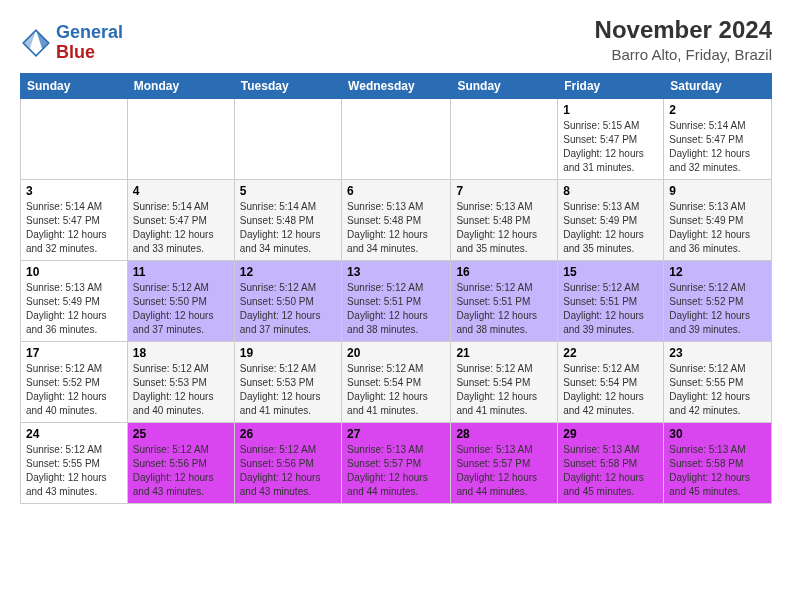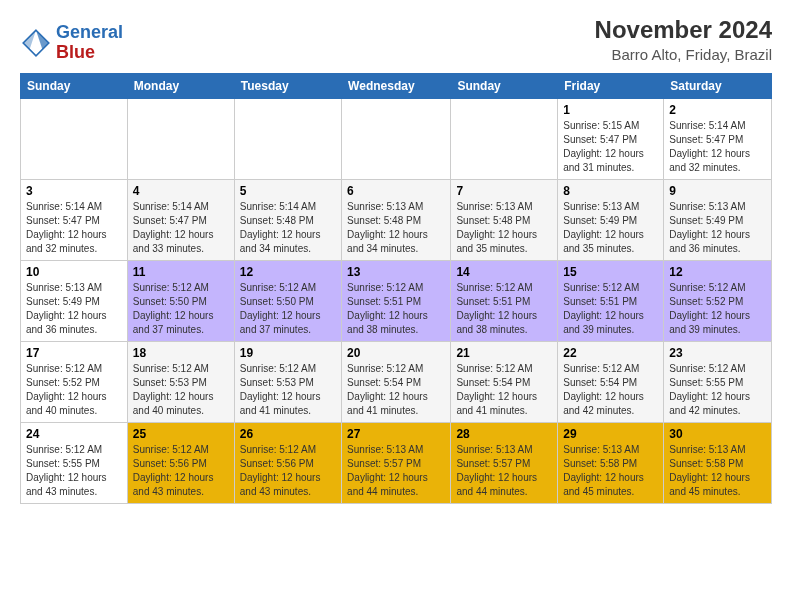--- a/index.html
+++ b/index.html
@@ -94,21 +94,21 @@
       line-height: 1.4;
     }
     .empty-cell {
       background: #fff !important;
     }
     
     .row-1 td { background: #fff; }
     .row-2 td { background: #efefef; }
     .row-3 td { background: #c4b5fd; }
     .row-4 td { background: #efefef; }
-    .row-5 td { background: #eab308; }
+    .row-5 td { background: #d946ef; }
   </style>
 </head>
 <body>
 
 <div class="page">
   <div class="header">
     <div class="logo">
       <svg class="logo-icon" viewBox="0 0 40 40" xmlns="http://www.w3.org/2000/svg">
         <polygon points="20,4 36,20 20,36 4,20" fill="none" stroke="#2a6db5" stroke-width="2"></polygon>
         <polygon points="20,4 36,20 28,28" fill="#2a6db5" opacity="0.7"></polygon>
@@ -198,21 +198,21 @@
           </td>
           <td>
             <span class="day-num">12</span>
             <div class="day-info">Sunrise: 5:12 AM<br>Sunset: 5:50 PM<br>Daylight: 12 hours<br>and 37 minutes.</div>
           </td>
           <td>
             <span class="day-num">13</span>
             <div class="day-info">Sunrise: 5:12 AM<br>Sunset: 5:51 PM<br>Daylight: 12 hours<br>and 38 minutes.</div>
           </td>
           <td>
-            <span class="day-num">14</span>
+            <span class="day-num">16</span>
             <div class="day-info">Sunrise: 5:12 AM<br>Sunset: 5:51 PM<br>Daylight: 12 hours<br>and 38 minutes.</div>
           </td>
           <td>
             <span class="day-num">15</span>
             <div class="day-info">Sunrise: 5:12 AM<br>Sunset: 5:51 PM<br>Daylight: 12 hours<br>and 39 minutes.</div>
           </td>
           <td>
             <span class="day-num">12</span>
             <div class="day-info">Sunrise: 5:12 AM<br>Sunset: 5:52 PM<br>Daylight: 12 hours<br>and 39 minutes.</div>
           </td>

